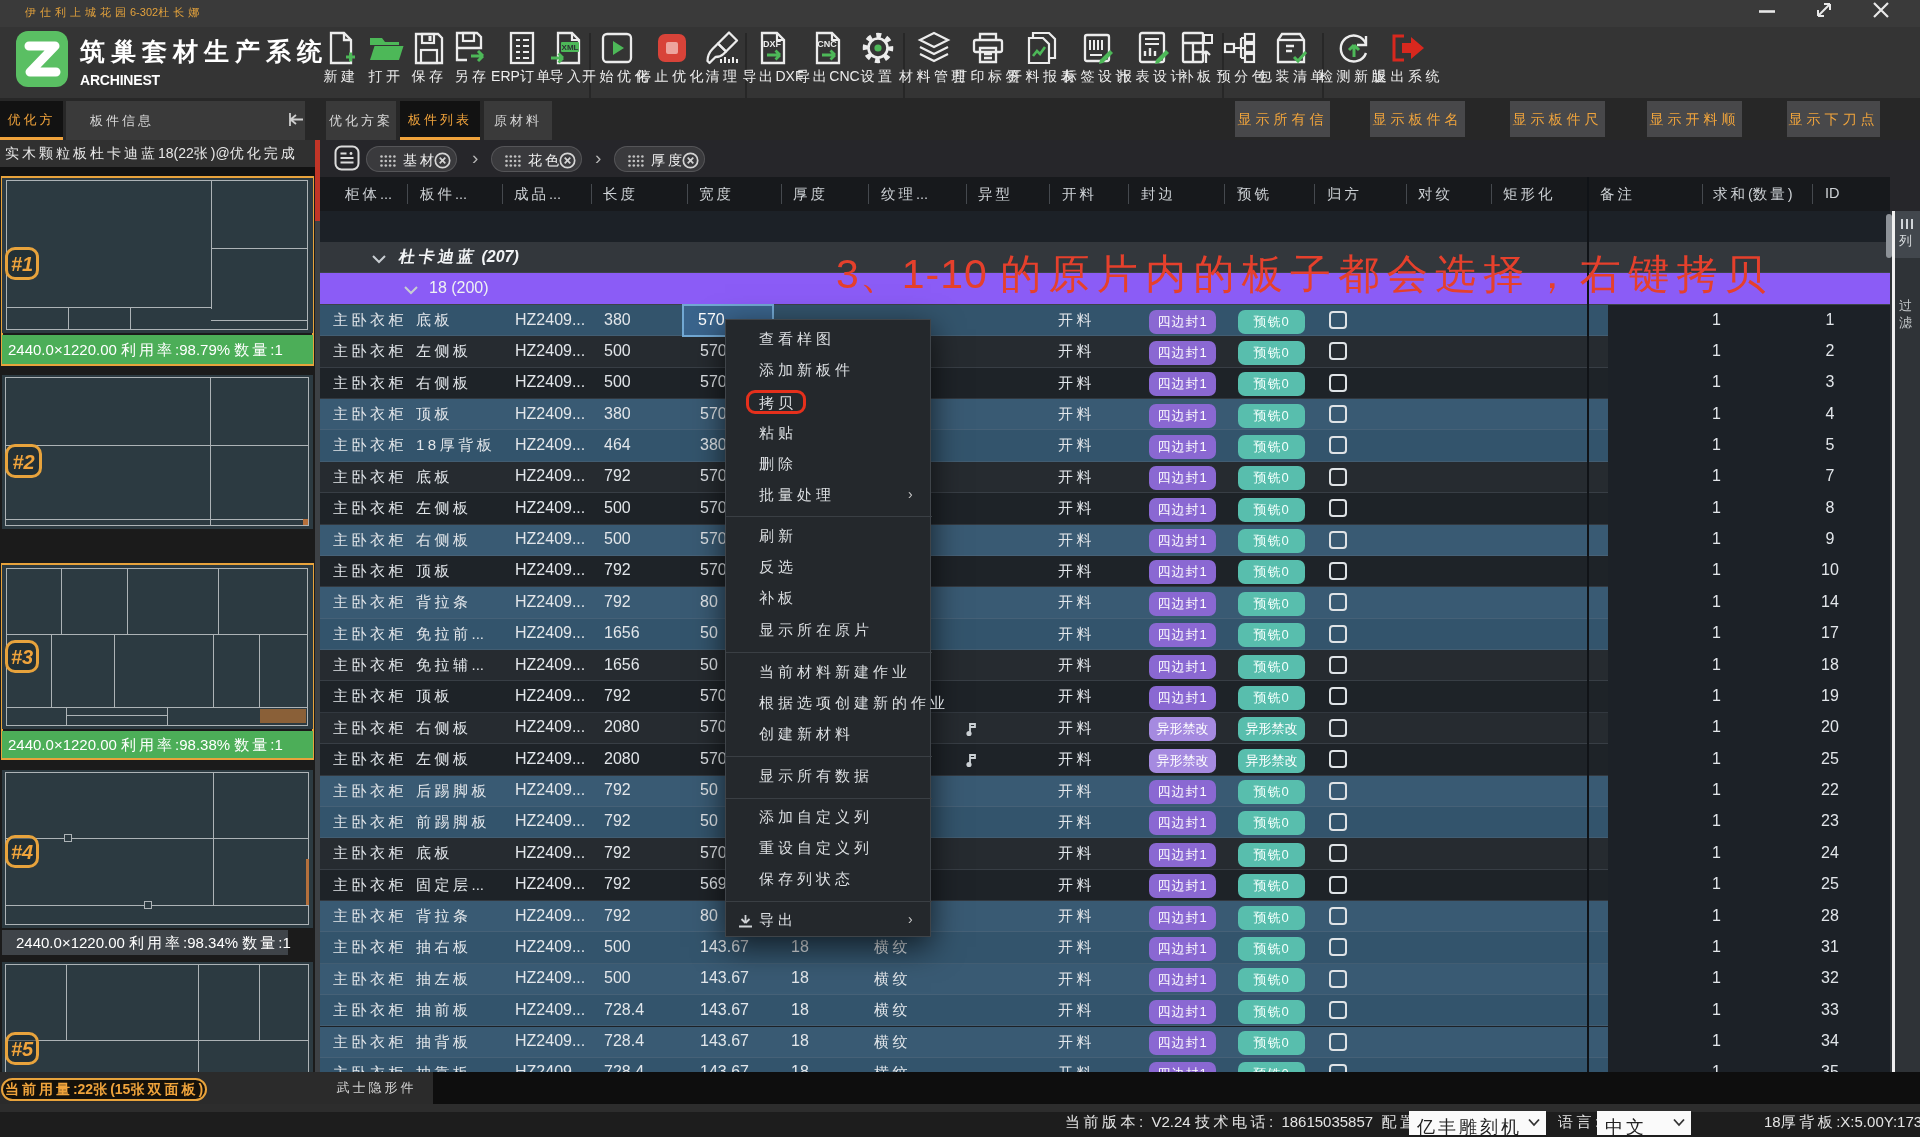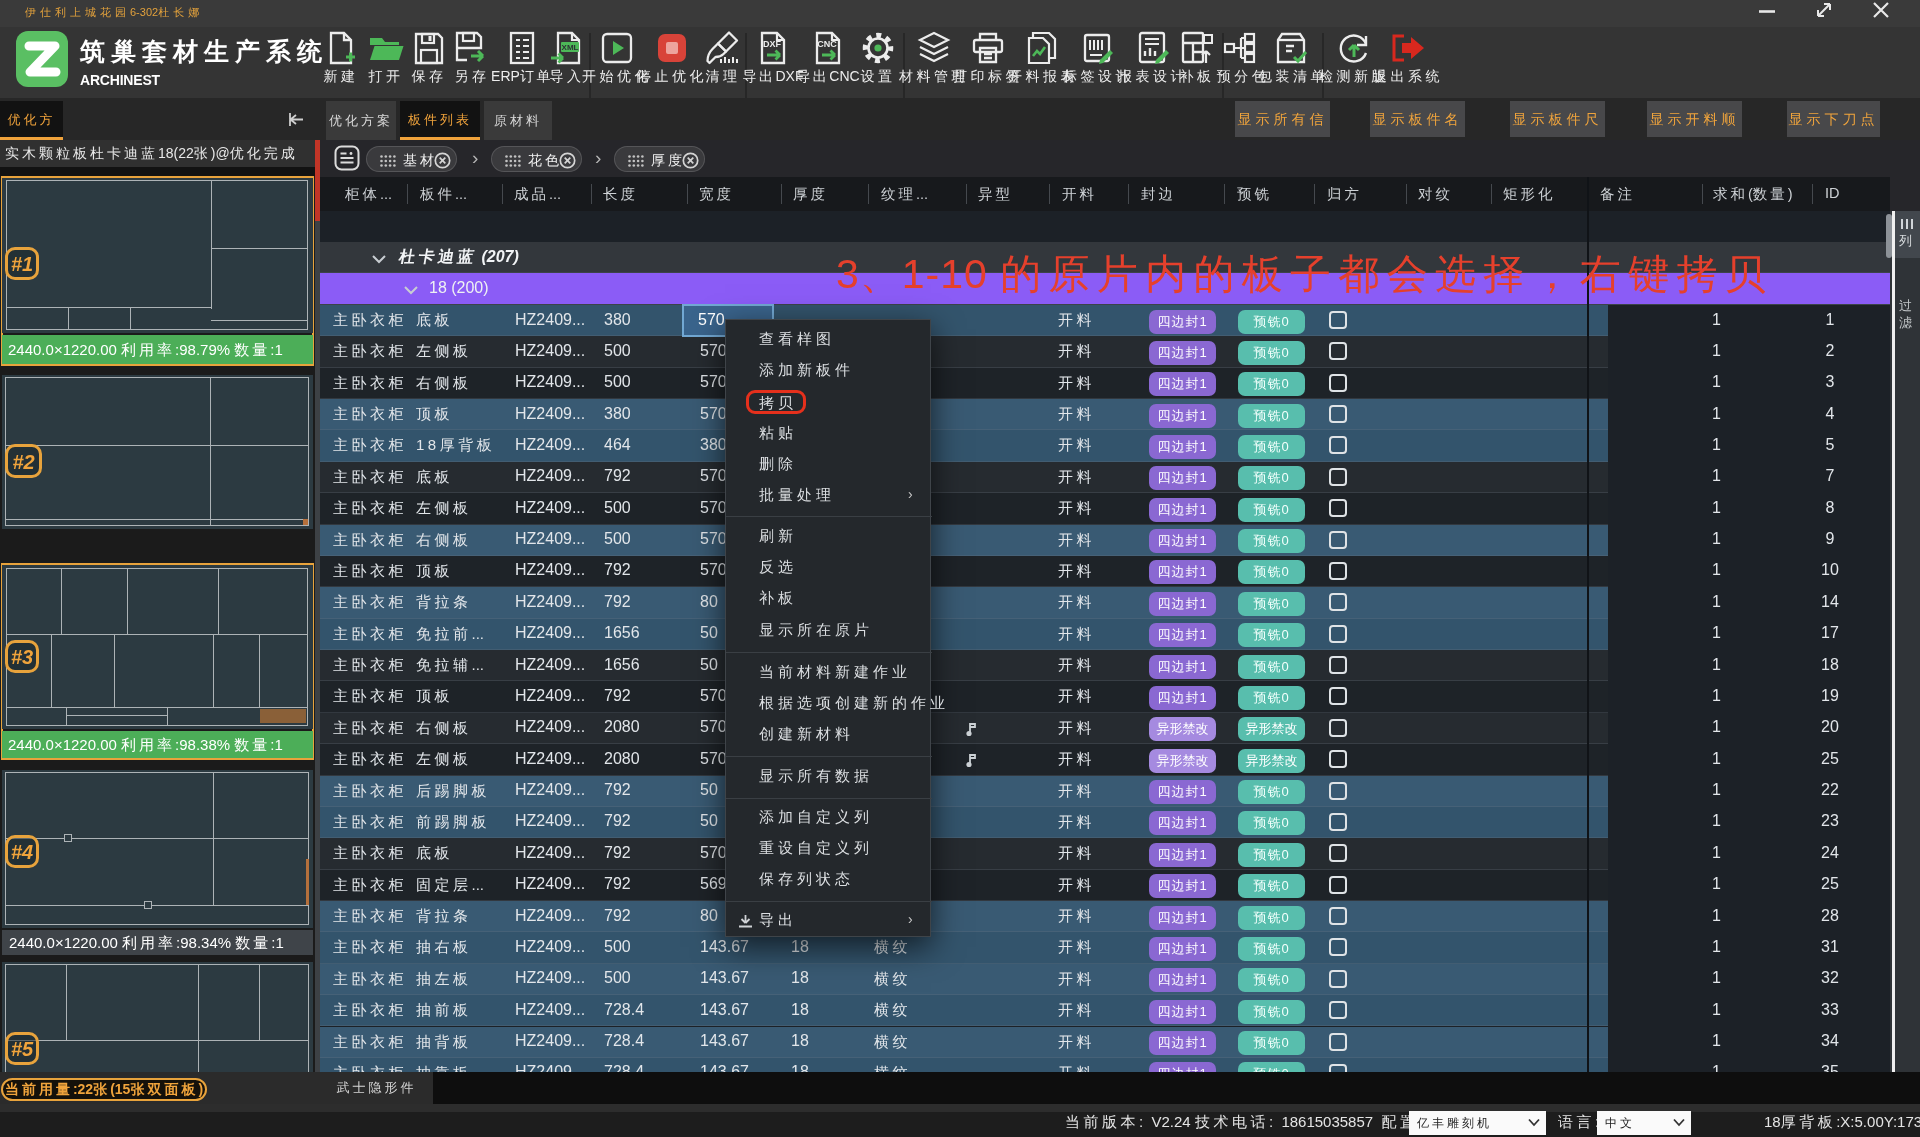--- a/index.html
+++ b/index.html
@@ -51,21 +51,21 @@
 .cA{left:13px}.cB{left:96px}.cC{left:195px}.cD{left:284px}.cE{left:380px}.cF{left:471px}.cG{left:554px}.cI{left:738px}
 .cS{left:1392px}.cID{left:1480px;width:60px;text-align:center}
 #vline{position:absolute;left:1267px;top:37px;width:2px;height:895px;background:#101317}
 
 #rstrip{left:1890px;top:140px;width:30px;height:932px;background:#2f3337}
 
 #btabbar{left:0;top:1072px;width:1920px;height:32px;background:#0e0e0e}
 #btab{position:absolute;left:320px;top:0;width:113px;height:32px;color:#d5d5d5;font-size:13px;text-align:center;line-height:32px}
 #statusbar{left:0;top:1104px;width:1920px;height:33px;background:linear-gradient(#2d2d2d 0 8px,#1d1d1d 8px)}
 #statusbar .s{position:absolute;top:9px;font-size:15px;color:#e4e4e4;white-space:nowrap}
-.drop{position:absolute;top:7px;height:24px;background:#fafafa;color:#222;font-size:12px}
+.drop{position:absolute;top:7px;height:24px;background:#fafafa;color:#222;font-size:18px}
 .drop .dt{position:absolute;left:8px;top:4px;white-space:nowrap}
 .drop svg{position:absolute;right:6px;top:7px}
 
 #menu{left:725px;top:319px;width:206px;height:618px;background:#24282c;border:1px solid #3f4449;box-shadow:0 10px 30px rgba(0,0,0,.65);z-index:50}
 .mi{position:absolute;left:33px;font-size:15px;color:#dcdfe2;white-space:nowrap}
 .msep{position:absolute;left:0;width:206px;height:1px;background:#3a3f44}
 .marr{position:absolute;left:182px;color:#c8c8c8;font-size:14px}
 #redbox{left:746px;top:390px;width:60px;height:24px;border:3.5px solid #e5301c;border-radius:9px;z-index:60}
 #redtext{left:836px;top:247px;font-size:41px;color:#e5402c;z-index:40;white-space:nowrap;letter-spacing:1px}
 </style></head>
@@ -284,20 +284,21 @@
 <div class="tool" style="left:1368px;width:80px">
       <svg width="40" height="36" viewBox="0 0 40 36">
         <path d="M16 6 h-10 v24 h10" fill="none" stroke="#d8281e" stroke-width="3"></path>
         <path d="M14 13 v10 l9 0 v6 l13 -11 -13 -11 v6 z" fill="#d8281e"></path>
       </svg>
       <div class="cap z35">退出系统</div>
     </div>
 </div>
 <div class="ab" id="tabrow">
 <div class="tab act" style="left:0;width:63px"><span class="z3">优化方案</span></div>
+<div class="tab" style="left:66px;width:239px;text-align:left;padding-left:24px"><span class="z3">板件信息</span></div>
 <svg class="ab" style="left:288px;top:14px" width="17" height="15">
       <path d="M2 1 v13 M2 7.5 h13 M8 3 L2.5 7.5 L8 12" stroke="#cfcfcf" stroke-width="1.8" fill="none"></path>
     </svg>
 <div class="tab" style="left:326px;width:70px"><span class="z3">优化方案</span></div>
 <div class="tab act" style="left:400px;width:80px"><span class="z3">板件列表</span></div>
 <div class="tab" style="left:484px;width:68px"><span class="z3">原材料</span></div>
 <div class="obtn" style="left:1235px;width:95px"><span class="z">显示所有信息</span></div>
 <div class="obtn" style="left:1370px;width:95px"><span class="z">显示板件名称</span></div>
 <div class="obtn" style="left:1510px;width:95px"><span class="z">显示板件尺寸</span></div>
 <div class="obtn" style="left:1647px;width:95px"><span class="z">显示开料顺序</span></div>
@@ -360,21 +361,21 @@
  <div class="pline" style="left:3px;top:2px;width:1.3px;height:153px"></div>
  <div class="pline" style="left:306px;top:2px;width:1.3px;height:153px"></div>
  <div class="pline" style="left:3px;top:68px;width:304px;height:1.3px"></div>
  <div class="pline" style="left:211px;top:2px;width:1.3px;height:133px"></div>
  <div class="pline" style="left:3px;top:135px;width:304px;height:1.3px"></div>
  <div class="ab" style="left:62px;top:64px;width:8px;height:8px;background:#2c3a41;border:1.3px solid #adb3b6"></div>
  <div class="ab" style="left:142px;top:131px;width:8px;height:8px;background:#2c3a41;border:1.3px solid #adb3b6"></div>
  <div class="ab" style="left:304px;top:89px;width:3px;height:46px;background:#b5703c"></div>
  <div class="pbadge" style="left:3px;top:65px;width:34px;height:33px;line-height:29px">#4</div>
 </div>
-<div class="ab" style="left:2px;top:790px;width:311px;height:25px;background:#3f4449;color:#fff;font-size:15px;line-height:25px;padding-left:7px;white-space:nowrap">2440.0×1220.00 <span class="z3">利用率</span>:98.34% <span class="z3">数量</span>:1</div>
+<div class="ab" style="left:2px;top:790px;width:286px;height:25px;background:#3f4449;color:#fff;font-size:15px;line-height:25px;padding-left:14px;white-space:nowrap">2440.0×1220.00 <span class="z3">利用率</span>:98.34% <span class="z3">数量</span>:1</div>
 <div class="prev" style="top:822px;height:142px">
  <div class="pline" style="left:3px;top:2px;width:304px;height:1.3px"></div>
  <div class="pline" style="left:3px;top:2px;width:1.3px;height:140px"></div>
  <div class="pline" style="left:306px;top:2px;width:1.3px;height:140px"></div>
  <div class="pline" style="left:3px;top:78px;width:304px;height:1.3px"></div>
  <div class="pline" style="left:64px;top:2px;width:1.3px;height:76px"></div>
  <div class="pline" style="left:196px;top:2px;width:1.3px;height:140px"></div>
  <div class="pline" style="left:257px;top:2px;width:1.3px;height:76px"></div>
  <div class="pline" style="left:196px;top:118px;width:110px;height:1.3px"></div>
  <div class="pbadge" style="left:3px;top:70px;width:34px;height:33px;line-height:29px">#5</div>

